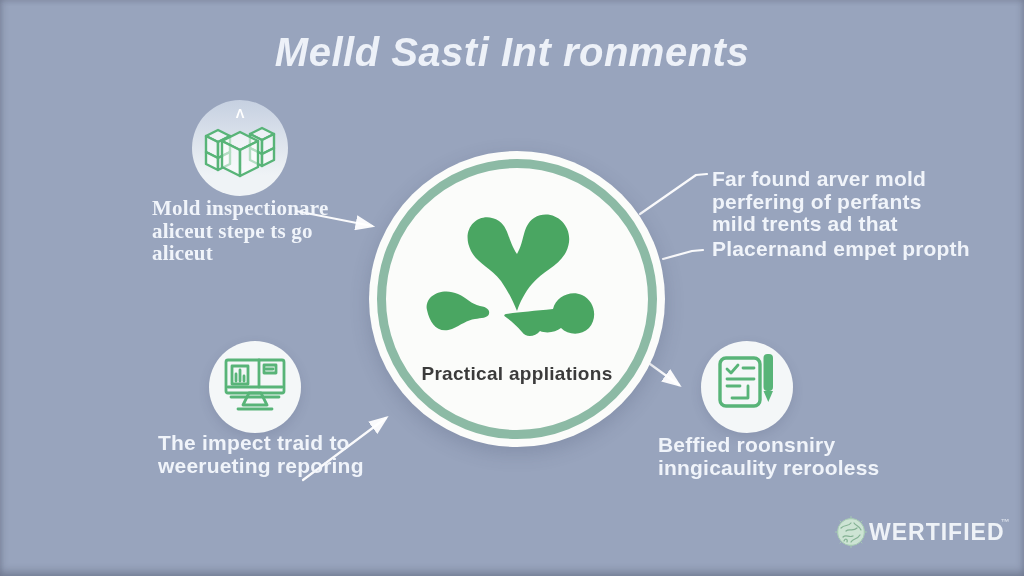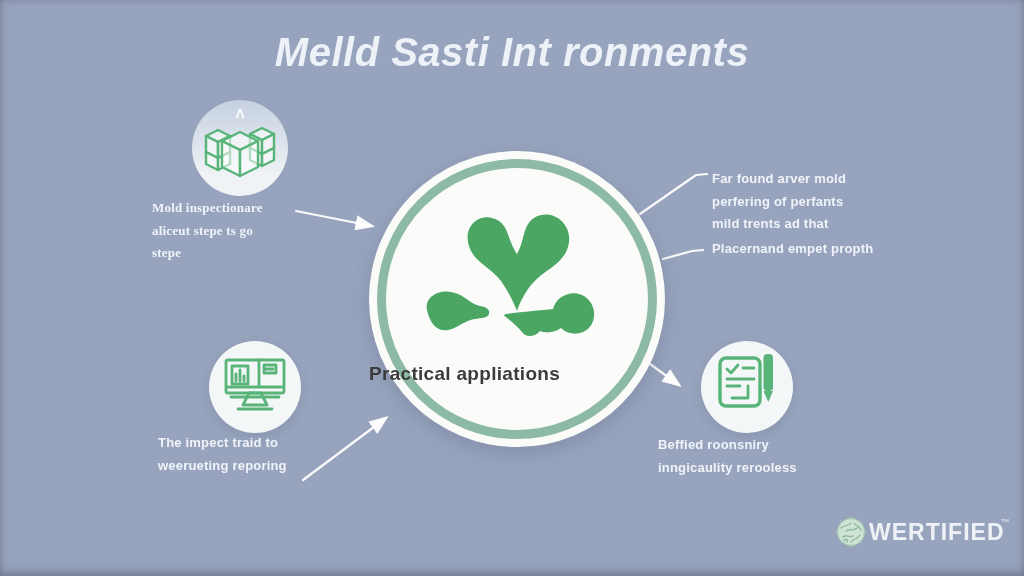--- a/index.html
+++ b/index.html
@@ -22,21 +22,21 @@
     position:absolute; left:369px; top:151px; width:296px; height:296px;
     border-radius:50%; background:#fbfcfa;
     box-shadow:0 6px 20px rgba(50,60,90,0.20);
   }
   .hub-ring{
     position:absolute; inset:8px; border:9px solid #8cbaa5; border-radius:50%;
   }
   .hub-art{ position:absolute; inset:0; width:100%; height:100%; }
   .leaf{ fill:#4aa662; }
   .hub-caption{
-    position:absolute; left:0; right:0; top:212px; text-align:left;
+    position:absolute; left:0; right:0; top:212px; text-align:center;
     font-weight:600; font-size:19px; color:#3b3b3b; letter-spacing:0.3px;
   }
   
   .icon-circle{ position:absolute; border-radius:50%; }
   .tl-icon{
     left:192px; top:100px; width:96px; height:96px;
     background:linear-gradient(180deg, rgba(202,212,228,0.92) 0%, #eff3f6 78%);
   }
   .bl-icon{ left:209px; top:341px; width:92px; height:92px; background:#f4f7f8;
             box-shadow:0 4px 12px rgba(50,60,90,0.14); }
@@ -46,21 +46,21 @@
   .lambda{
     position:absolute; top:6px; left:0; right:0; text-align:center;
     color:#ffffff; font-weight:700; font-size:13px;
   }
   .stroke-icon{ stroke:#58b478; fill:none; stroke-width:2.8; stroke-linecap:round; stroke-linejoin:round; }
   .stroke-icon-thick{ stroke:#58b478; fill:none; stroke-width:3.4; stroke-linecap:round; stroke-linejoin:round; }
   .cube-face{ stroke:#58b478; fill:rgba(255,255,255,0.55); stroke-width:2.4; stroke-linejoin:round; }
   .pen-solid{ fill:#58b478; }
   
   .note{
-    position:absolute; font-weight:600; font-size:13px; line-height:22.5px;
+    position:absolute; font-weight:600; font-size:21px; line-height:22.5px;
     color:rgba(244,247,252,0.96); letter-spacing:0.2px;
   }
   .note-tl{ left:152px; top:197px;font-family:Liberation Serif, serif; }
   .note-tra{ left:712px; top:168px; }
   .note-trb{ left:712px; top:238px; }
   .note-bl{ left:158px; top:432px; }
   .note-br{ left:658px; top:434px; }
   
   .connectors{ position:absolute; inset:0; width:100%; height:100%; pointer-events:none; }
   .conn{ stroke:rgba(255,255,255,0.95); stroke-width:2.2; fill:none; stroke-linecap:round; stroke-linejoin:round; }
@@ -108,21 +108,21 @@
 
       <path class="cube-face" d="M48,32 L66,41 L48,50 L30,41 Z"></path>
       <path class="cube-face" d="M30,41 L48,50 L48,76 L30,67 Z"></path>
       <path class="cube-face" d="M66,41 L48,50 L48,76 L66,67 Z"></path>
     </svg>
   </div>
 
   <div class="note note-tl">
     <div>Mold inspectionare</div>
     <div>aliceut stepe ts go</div>
-    <div>stepe</div>
+    <div>aliceut</div>
   </div>
 
   <div class="hub">
     <div class="hub-ring"></div>
     <svg class="hub-art" viewBox="0 0 296 296">
       <path class="leaf" d="M102,100 C90,76 112,58 130,70 C140,77 139,90 148,103
                             C156,90 153,75 165,67 C185,55 209,77 197,101
                             C190,115 174,120 163,133 C156,141 151,151 148,160
                             C144,150 139,140 132,130 C121,116 108,112 102,100 Z"></path>
       <path class="leaf" d="M58,159 C55,144 74,136 89,143 C98,147 102,153 111,155

